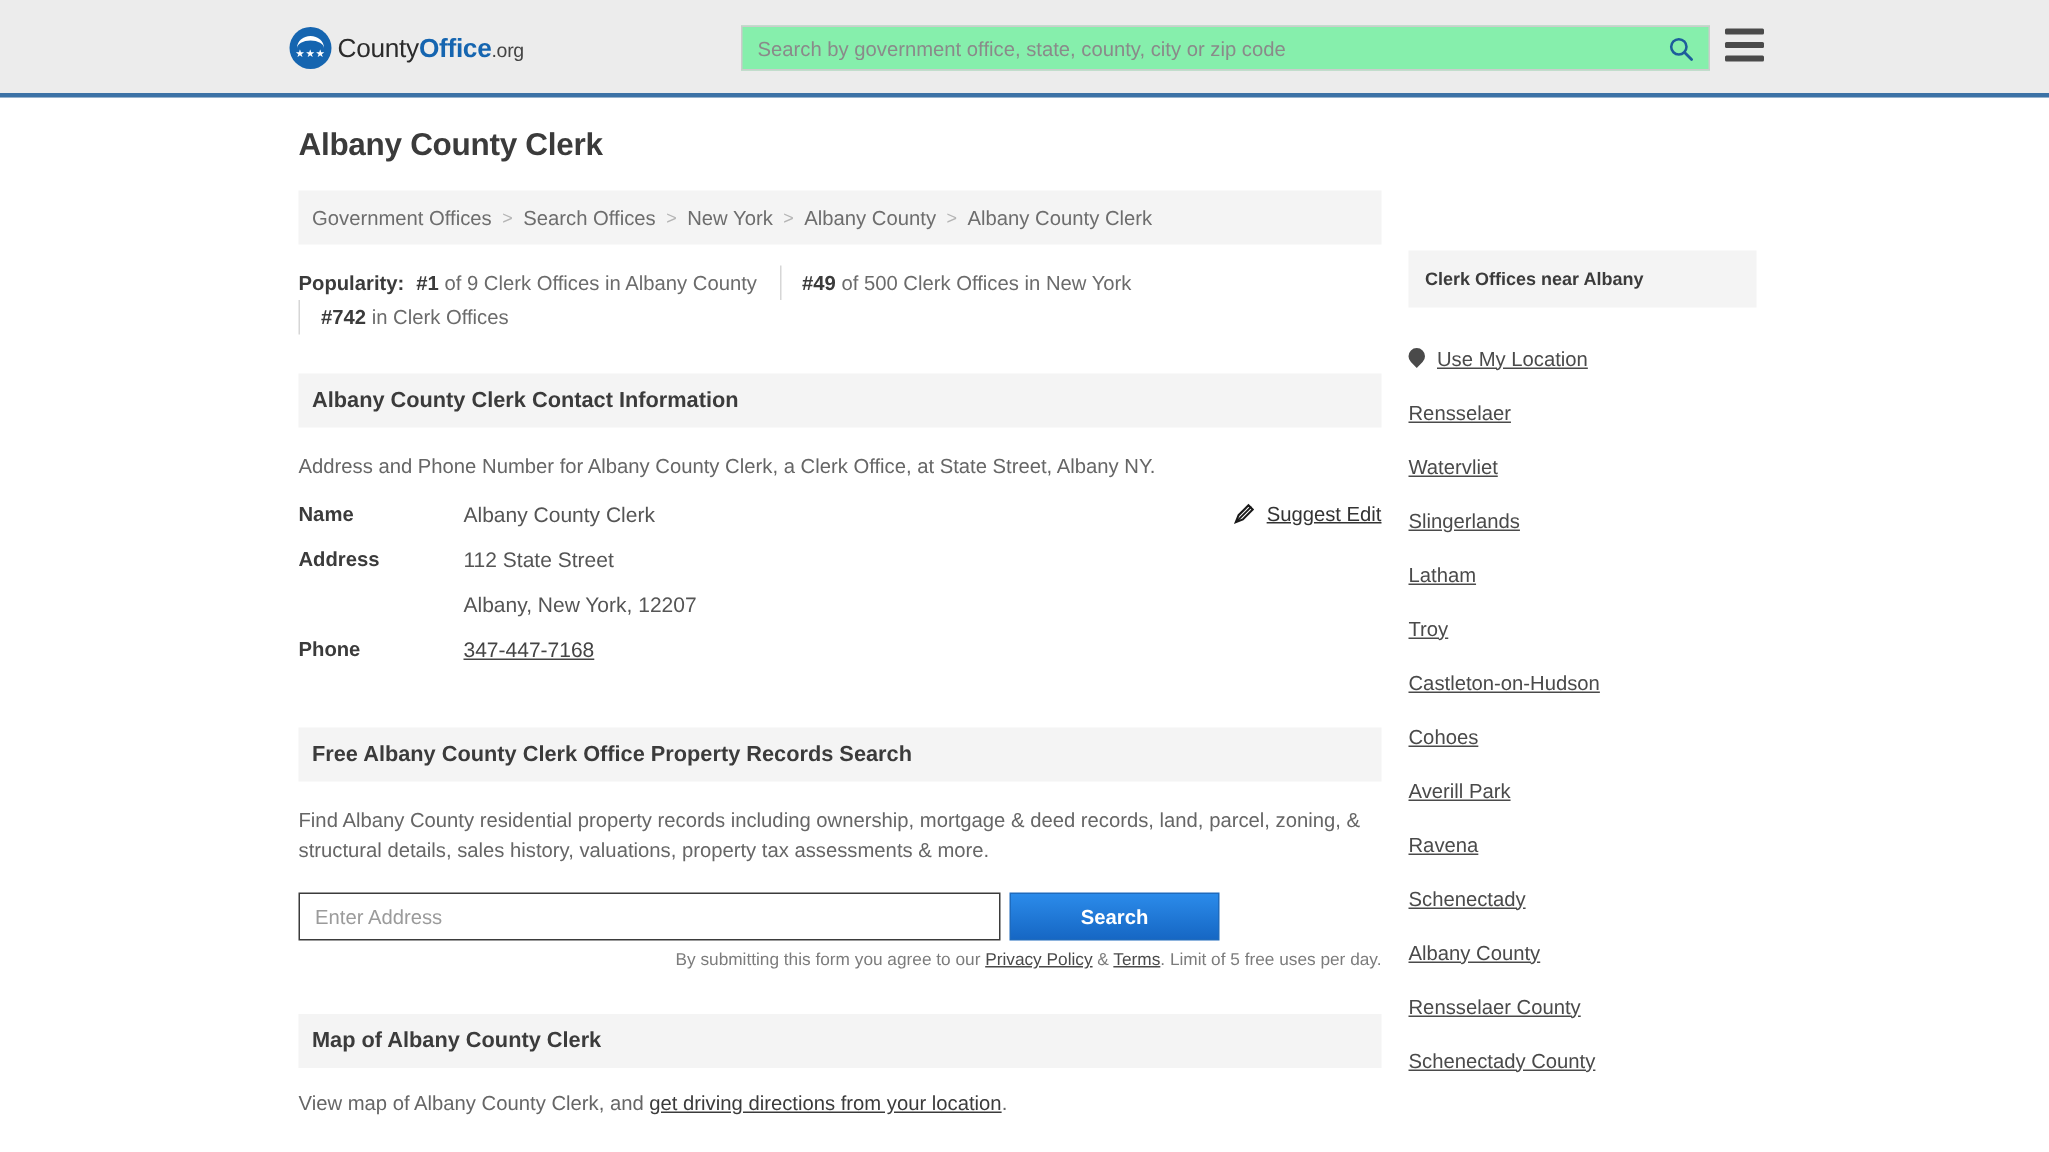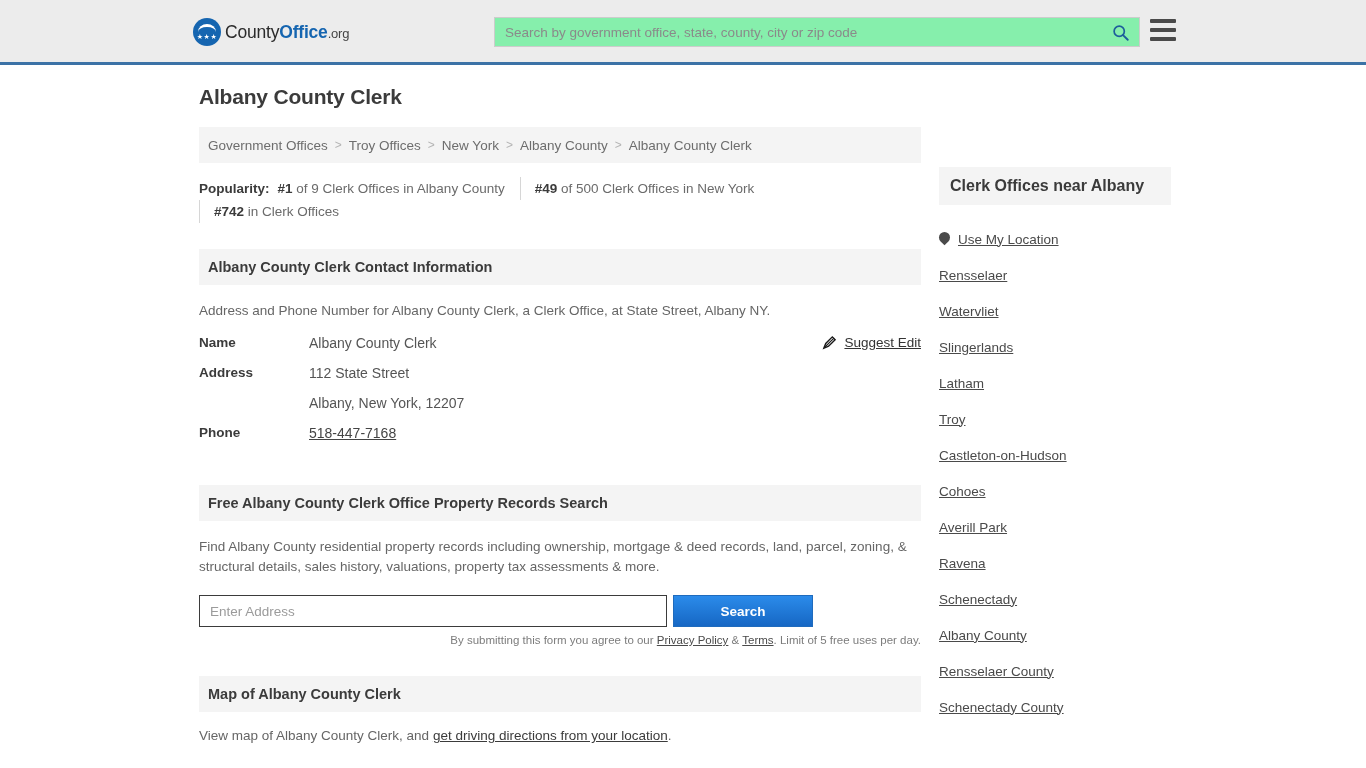--- a/index.html
+++ b/index.html
@@ -141,21 +141,21 @@
   }
   .fine-print a { color: #4a4a4a; text-decoration: underline; }
 
   .map-desc { font-size: 13.5px; color: #666; margin-top: 16px; }
   .map-desc a { color: #3b3b3b; text-decoration: underline; }
 
   
   .side-head {
     background: #f4f4f4; height: 38px;
     display: flex; align-items: center; padding: 0 11px;
-    font-size: 16px; font-weight: 700; color: #3b3b3b;
+    font-size: 12px; font-weight: 700; color: #3b3b3b;
   }
   .side-list { padding-top: 16px; }
   .side-li { height: 36px; display: flex; align-items: center; gap: 8px; }
   .side-li a { font-size: 13.5px; color: #4a4a4a; text-decoration: underline; }
   .pin-icon { width: 11px; height: 15px; position: relative; flex: 0 0 auto; }
   .pin-icon::before {
     content: ""; position: absolute; left: 0; top: 0;
     width: 11px; height: 11px; border-radius: 50% 50% 50% 0;
     background: #4a4a4a; transform: rotate(-45deg);
   }
@@ -192,21 +192,21 @@
 
 <div class="page">
 
   <div class="content-col">
 
     <h1 class="page-title">Albany County Clerk</h1>
 
     <div class="breadcrumb">
       <a>Government Offices</a>
       <span class="sep">&gt;</span>
-      <a>Troy Offices</a>
+      <a>Search Offices</a>
       <span class="sep">&gt;</span>
       <a>New York</a>
       <span class="sep">&gt;</span>
       <a>Albany County</a>
       <span class="sep">&gt;</span>
       <a>Albany County Clerk</a>
     </div>
 
     <div class="popularity">
       <span class="plabel">Popularity:</span>
@@ -235,21 +235,21 @@
       <div class="info-row">
         <div class="info-key">Address</div>
         <div class="info-val">112 State Street</div>
       </div>
       <div class="info-row">
         <div class="info-key"></div>
         <div class="info-val">Albany, New York, 12207</div>
       </div>
       <div class="info-row">
         <div class="info-key">Phone</div>
-        <div class="info-val"><a>518-447-7168</a></div>
+        <div class="info-val"><a>347-447-7168</a></div>
       </div>
     </div>
 
     <div class="sec-head mt2">Free Albany County Clerk Office Property Records Search</div>
     <div class="sec-desc">Find Albany County residential property records including ownership, mortgage &amp; deed records, land, parcel, zoning, &amp; structural details, sales history, valuations, property tax assessments &amp; more.</div>
 
     <div class="form-row">
       <input class="addr-input" type="text" placeholder="Enter Address" style="">
       <button class="btn-search">Search</button>
     </div>

